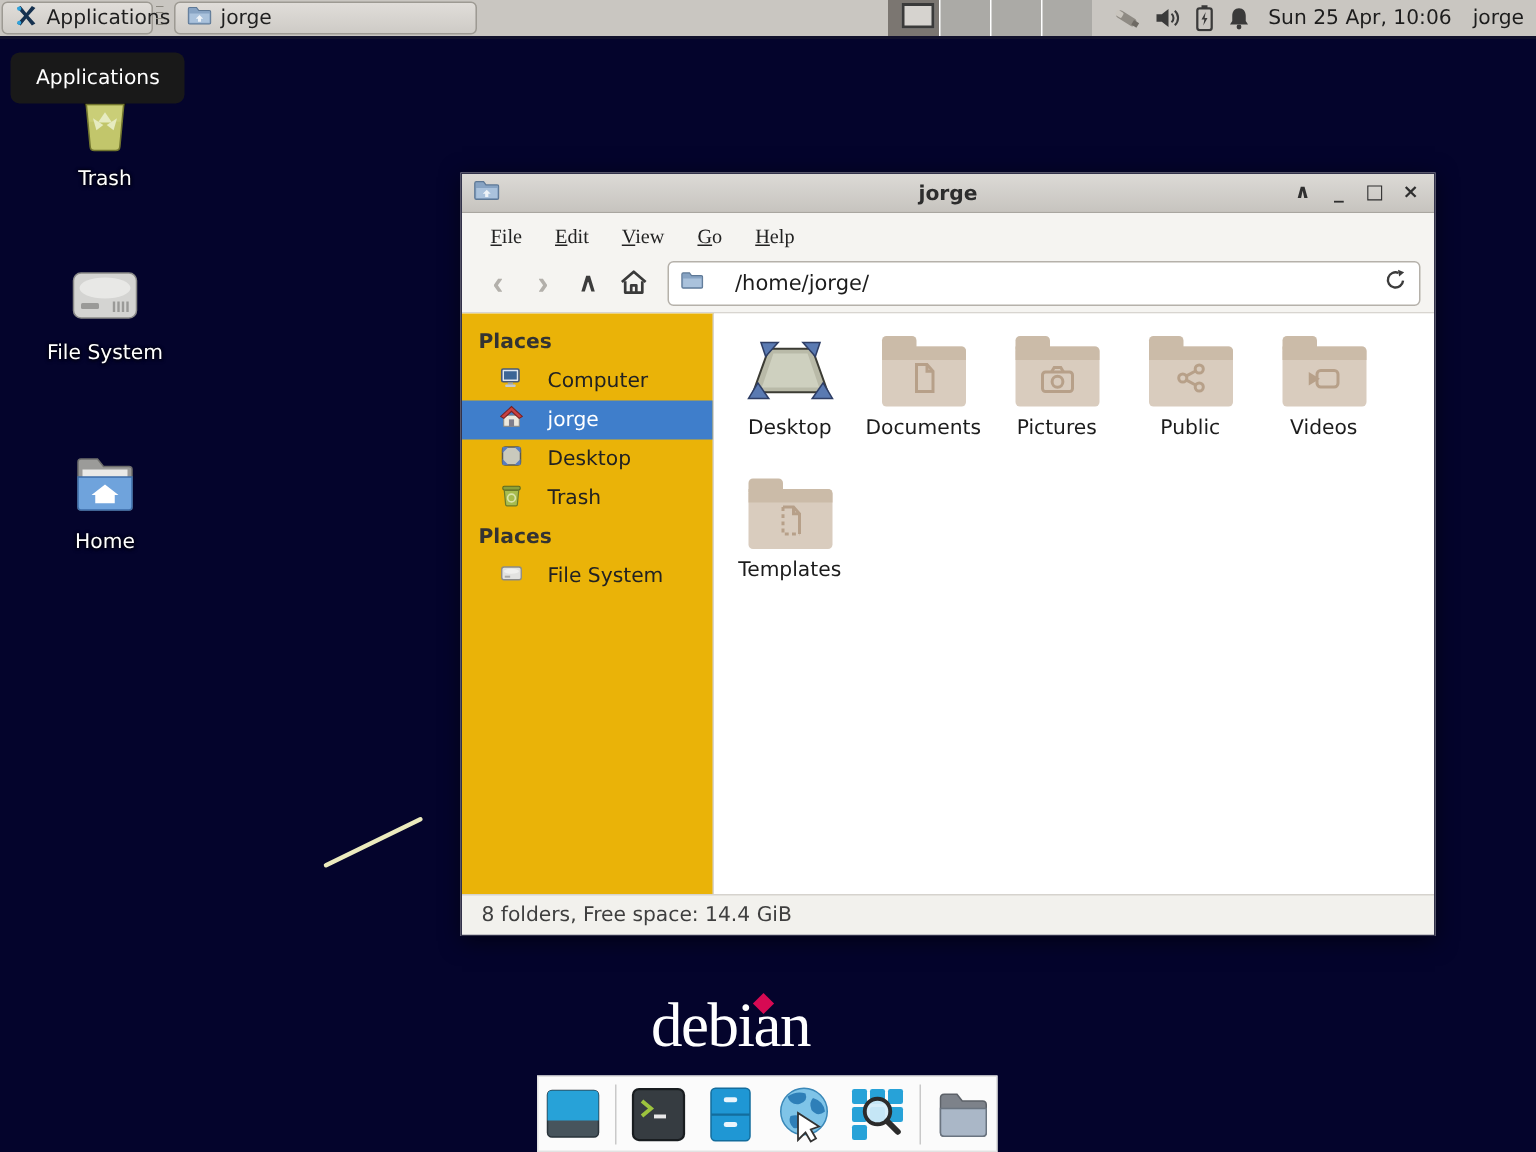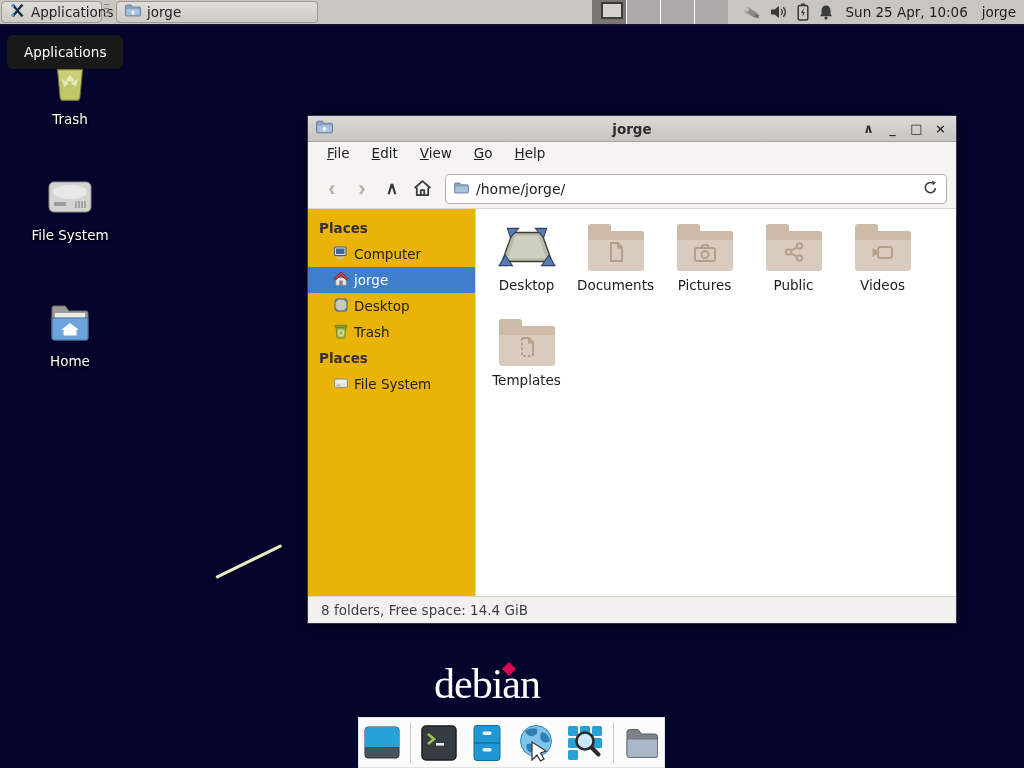--- a/index.html
+++ b/index.html
@@ -51,36 +51,36 @@
 
   
   .window { position:absolute; left:307px; top:115px; width:650px; height:509px;
     background:#f5f4f1; border:1px solid #32324a; box-shadow:0 3px 14px rgba(0,0,0,.55);
     display:flex; flex-direction:column; z-index:20; }
   .titlebar { height:26px; background:linear-gradient(#dcdad6,#c7c4bf);
     border-bottom:1px solid #a9a6a0; display:flex; align-items:center; padding:0 8px; position:relative; }
   .titlebar .title { position:absolute; left:0; right:0; text-align:center; font-weight:bold; color:#2d2d2d; }
   .controls { margin-left:auto; display:flex; gap:9px; z-index:2; }
   .controls span { width:15px; text-align:center; font-weight:bold; color:#2f2f2f; font-size:13px; cursor:default; }
-  .menubar { height:27px; background:#f5f4f1; display:flex; align-items:flex-start; padding-left:10px; gap:4px; }
+  .menubar { height:27px; background:#f5f4f1; display:flex; align-items:flex-end; padding-left:10px; gap:4px;font-family:Liberation Serif, serif; }
   .menu-item { display:inline-block; padding:3px 9px; color:#222; }
   .menu-item::first-letter { text-decoration:underline; }
   .toolbar { height:40px; background:#f5f4f1; border-bottom:1px solid #d8d5d0;
     display:flex; align-items:center; padding:0 9px; }
   .tool-btn { width:30px; height:30px; display:flex; align-items:center; justify-content:center;
     font-size:22px; line-height:1; background:none; border:none; }
   .tool-btn.nav { color:#b3b0ab; font-weight:bold; }
   .tool-btn.dark { color:#3c3c3c; font-weight:bold; font-size:17px; }
   .pathbar { flex:1; height:30px; margin-left:8px; background:#fff; border:1px solid #b5b1aa;
-    border-radius:4px; display:flex; align-items:center; padding:0 8px; gap:7px; }
+    border-radius:4px; display:flex; align-items:center; padding:0 8px; gap:21px; }
   .pathbar .path-text { flex:1; color:#1c1c1c; font-size:14px; }
   .win-body { flex:1; display:flex; min-height:0; background:#fff; }
   .sidebar { width:168px; background:#eab308; border-right:1px solid #d8d5d0; padding-top:6px; }
   .side-header { font-weight:bold; color:#333; padding:5px 0 5px 11px; }
-  .side-item { height:26px; display:flex; align-items:center; gap:5px; padding-left:25px; color:#222; }
+  .side-item { height:26px; display:flex; align-items:center; gap:16px; padding-left:25px; color:#222; }
   .side-item.selected { background:#3f7ecb; color:#fff; }
   .files { flex:1; display:flex; flex-wrap:wrap; align-content:flex-start; padding:12px 0 0 6px; }
   .file-item { width:89px; height:82px; display:flex; flex-direction:column; align-items:center; margin-bottom:13px; }
   .file-item .fic { height:52px; display:flex; align-items:center; justify-content:center; }
   .file-item .flbl { margin-top:4px; color:#1c1c1c; }
   .folder { position:relative; width:56px; height:40px; background:#d9ccbe; border-radius:3px; margin-top:8px; }
   .folder::before { content:""; position:absolute; top:-7px; left:0; width:23px; height:9px;
     background:#cbbba8; border-radius:3px 3px 0 0; }
   .folder::after { content:""; position:absolute; top:0; left:0; right:0; height:9px;
     background:#cbbba8; border-radius:0 3px 0 0; }

